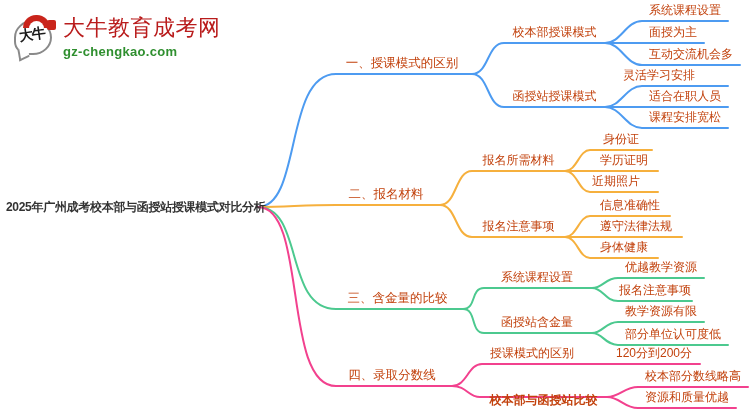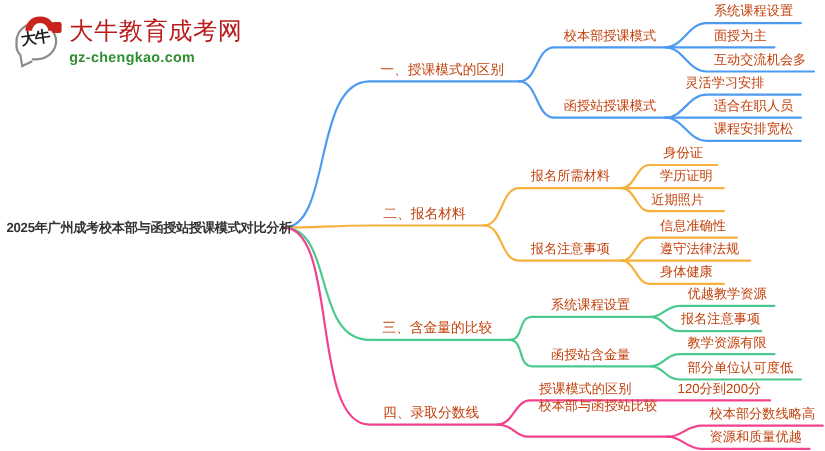--- a/index.html
+++ b/index.html
@@ -111,18 +111,18 @@
   <div class="node lvl1" style="left:332px;top:289px;width:131px;">三、含金量的比较</div>
   <div class="node" style="left:482px;top:268px;width:110px;">系统课程设置</div>
   <div class="node" style="left:482px;top:313px;width:110px;">函授站含金量</div>
   <div class="node" style="left:618px;top:258px;width:86px;">优越教学资源</div>
   <div class="node" style="left:618px;top:281px;width:74px;">报名注意事项</div>
   <div class="node" style="left:618px;top:302px;width:86px;">教学资源有限</div>
   <div class="node" style="left:618px;top:325px;width:110px;">部分单位认可度低</div>
 
   <div class="node lvl1" style="left:332px;top:366px;width:120px;">四、录取分数线</div>
   <div class="node" style="left:480px;top:344px;width:104px;">授课模式的区别</div>
-  <div class="node" style="left:480px;top:360px;width:127px;">校本部与函授站比较</div>
+  <div class="node" style="left:480px;top:391px;width:127px;font-weight:bold;">校本部与函授站比较</div>
   <div class="node" style="left:608px;top:344px;width:92px;">120分到200分</div>
   <div class="node" style="left:638px;top:367px;width:110px;">校本部分数线略高</div>
   <div class="node" style="left:638px;top:388px;width:98px;">资源和质量优越</div>
 
 </div>
 
 </body></html>

